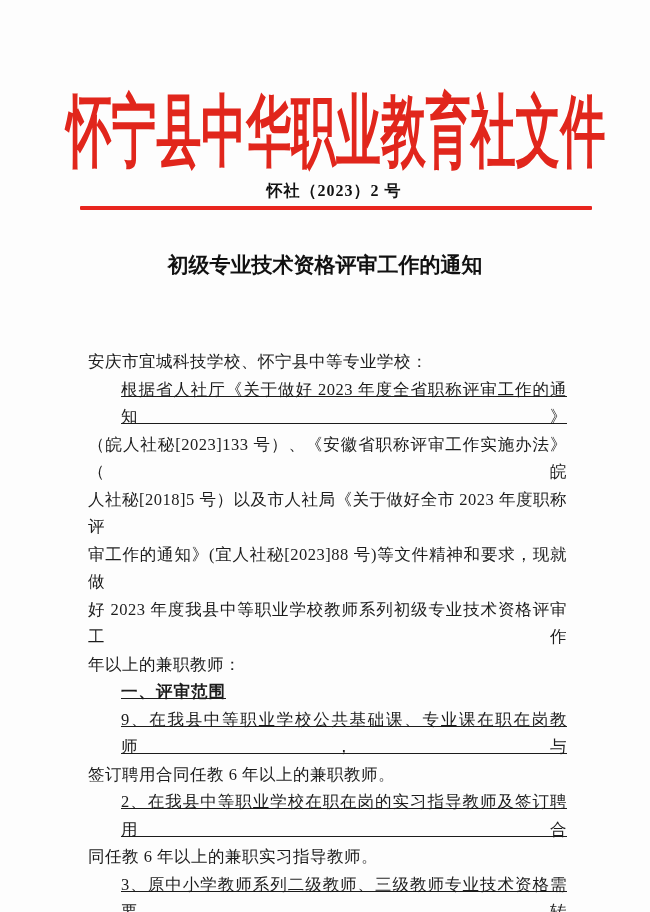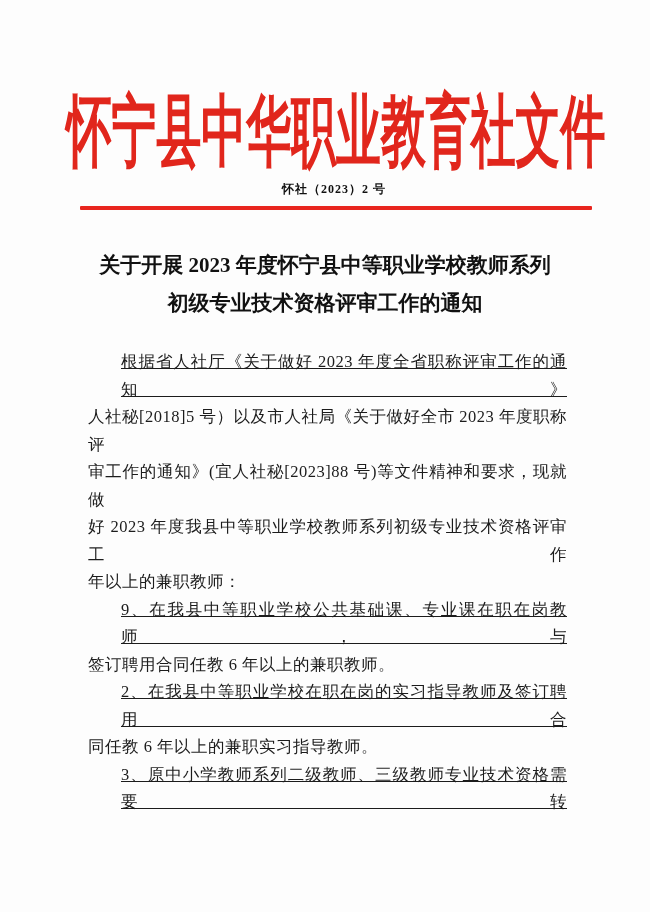--- a/index.html
+++ b/index.html
@@ -41,21 +41,21 @@
   }
   
   .doc-number {
     position: absolute;
     top: 181px;
     left: 0;
     width: 100%;
     text-align: center;
     padding-left: 18px;
     box-sizing: border-box;
-    font-size: 12px;
+    font-size: 16px;
     font-weight: 700;
     letter-spacing: 1px;
     color: #111;
   }
   
   .red-rule {
     position: absolute;
     top: 206px;
     left: 80px;
     width: 512px;
@@ -109,30 +109,32 @@
 
   <div class="org-header">
     <span class="org-text">怀宁县中华职业教育社文件</span>
   </div>
 
   <div class="doc-number">怀社（2023）2 号</div>
 
   <div class="red-rule"></div>
 
   <div class="doc-title">
-    <div>关于开展 2023 年度怀宁县中等职业学校教师系列</div>
     <div>初级专业技术资格评审工作的通知</div>
   </div>
 
   <div class="body-text">
+    <div class="line">安庆市宜城科技学校、怀宁县中等专业学校：</div>
     <div class="line justify indent2">根据省人社厅《关于做好 2023 年度全省职称评审工作的通知》</div>
+    <div class="line justify">（皖人社秘[2023]133 号）、《安徽省职称评审工作实施办法》（皖</div>
     <div class="line justify">人社秘[2018]5 号）以及市人社局《关于做好全市 2023 年度职称评</div>
     <div class="line justify">审工作的通知》(宜人社秘[2023]88 号)等文件精神和要求，现就做</div>
     <div class="line justify">好 2023 年度我县中等职业学校教师系列初级专业技术资格评审工作</div>
     <div class="line">年以上的兼职教师：</div>
+    <div class="line heading indent2">一、评审范围</div>
     <div class="line justify indent2">9、在我县中等职业学校公共基础课、专业课在职在岗教师，与</div>
     <div class="line">签订聘用合同任教 6 年以上的兼职教师。</div>
     <div class="line justify indent2">2、在我县中等职业学校在职在岗的实习指导教师及签订聘用合</div>
     <div class="line">同任教 6 年以上的兼职实习指导教师。</div>
     <div class="line justify indent2">3、原中小学教师系列二级教师、三级教师专业技术资格需要转</div>
 
   </div>
 
 </div>
 

